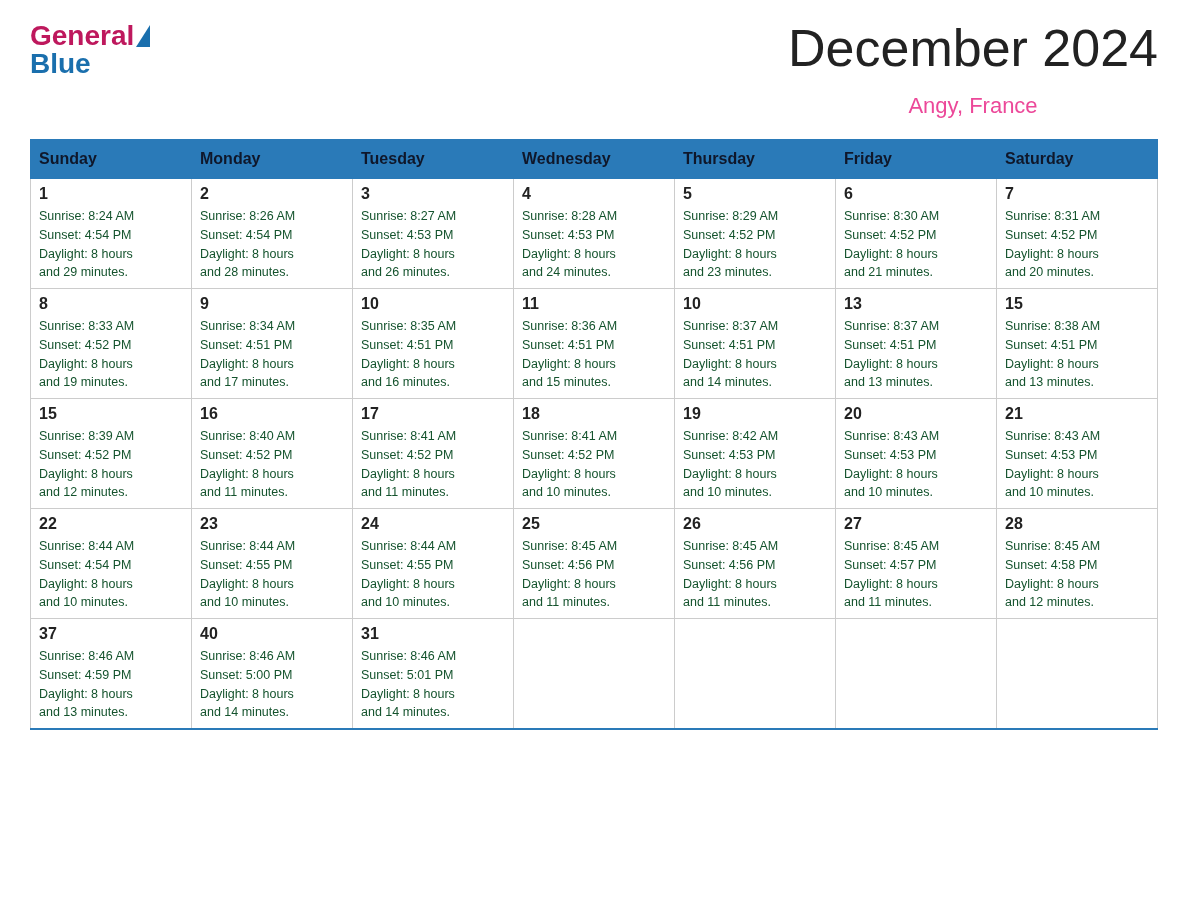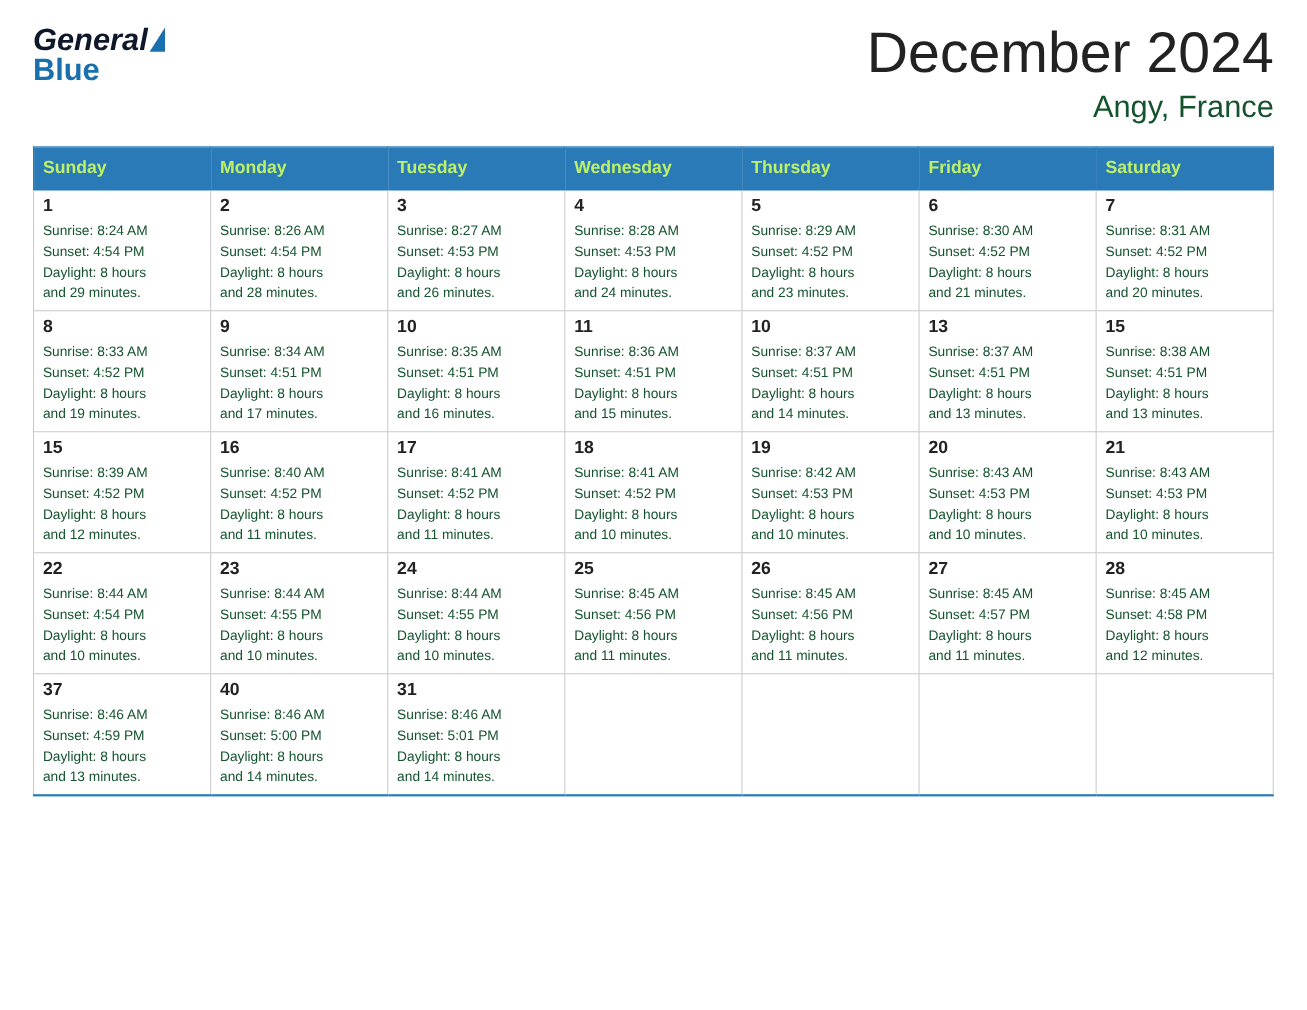--- a/index.html
+++ b/index.html
@@ -12,62 +12,61 @@
     }
     .header {
       display: flex;
       justify-content: space-between;
       align-items: flex-start;
       margin-bottom: 20px;
     }
     .logo-text-general {
       font-size: 28px;
       font-weight: bold;
-      color: #0f172a;
-      font-style: italic;
+      color: #be185d;
     }
     .logo-triangle {
       display: inline-block;
       width: 0;
       height: 0;
       border-left: 14px solid transparent;
       border-right: 0px solid transparent;
       border-bottom: 22px solid #1a6fad;
       margin-left: 2px;
       vertical-align: middle;
     }
     .logo-blue {
       font-size: 28px;
       font-weight: bold;
       color: #1a6fad;
       display: block;
       margin-top: -4px;
     }
     .title-section {
-      text-align: right;
+      text-align: center;
     }
     .month-title {
       font-size: 52px;
       font-weight: normal;
       color: #222;
       line-height: 1.1;
     }
     .location {
-      font-size: 28px;
-      color: #14532d;
-      margin-top: 4px;
+      font-size: 22px;
+      color: #ec4899;
+      margin-top: 16px;
     }
     table {
       width: 100%;
       border-collapse: collapse;
       table-layout: fixed;
     }
     thead th {
       background-color: #2a7ab8;
-      color: #bef264;
+      color: #0f172a;
       padding: 10px 8px;
       font-size: 16px;
       font-weight: bold;
       text-align: left;
       border: 1px solid #2a7ab8;
     }
     tbody td {
       border: 1px solid #ccc;
       vertical-align: top;
       padding: 6px 8px;

